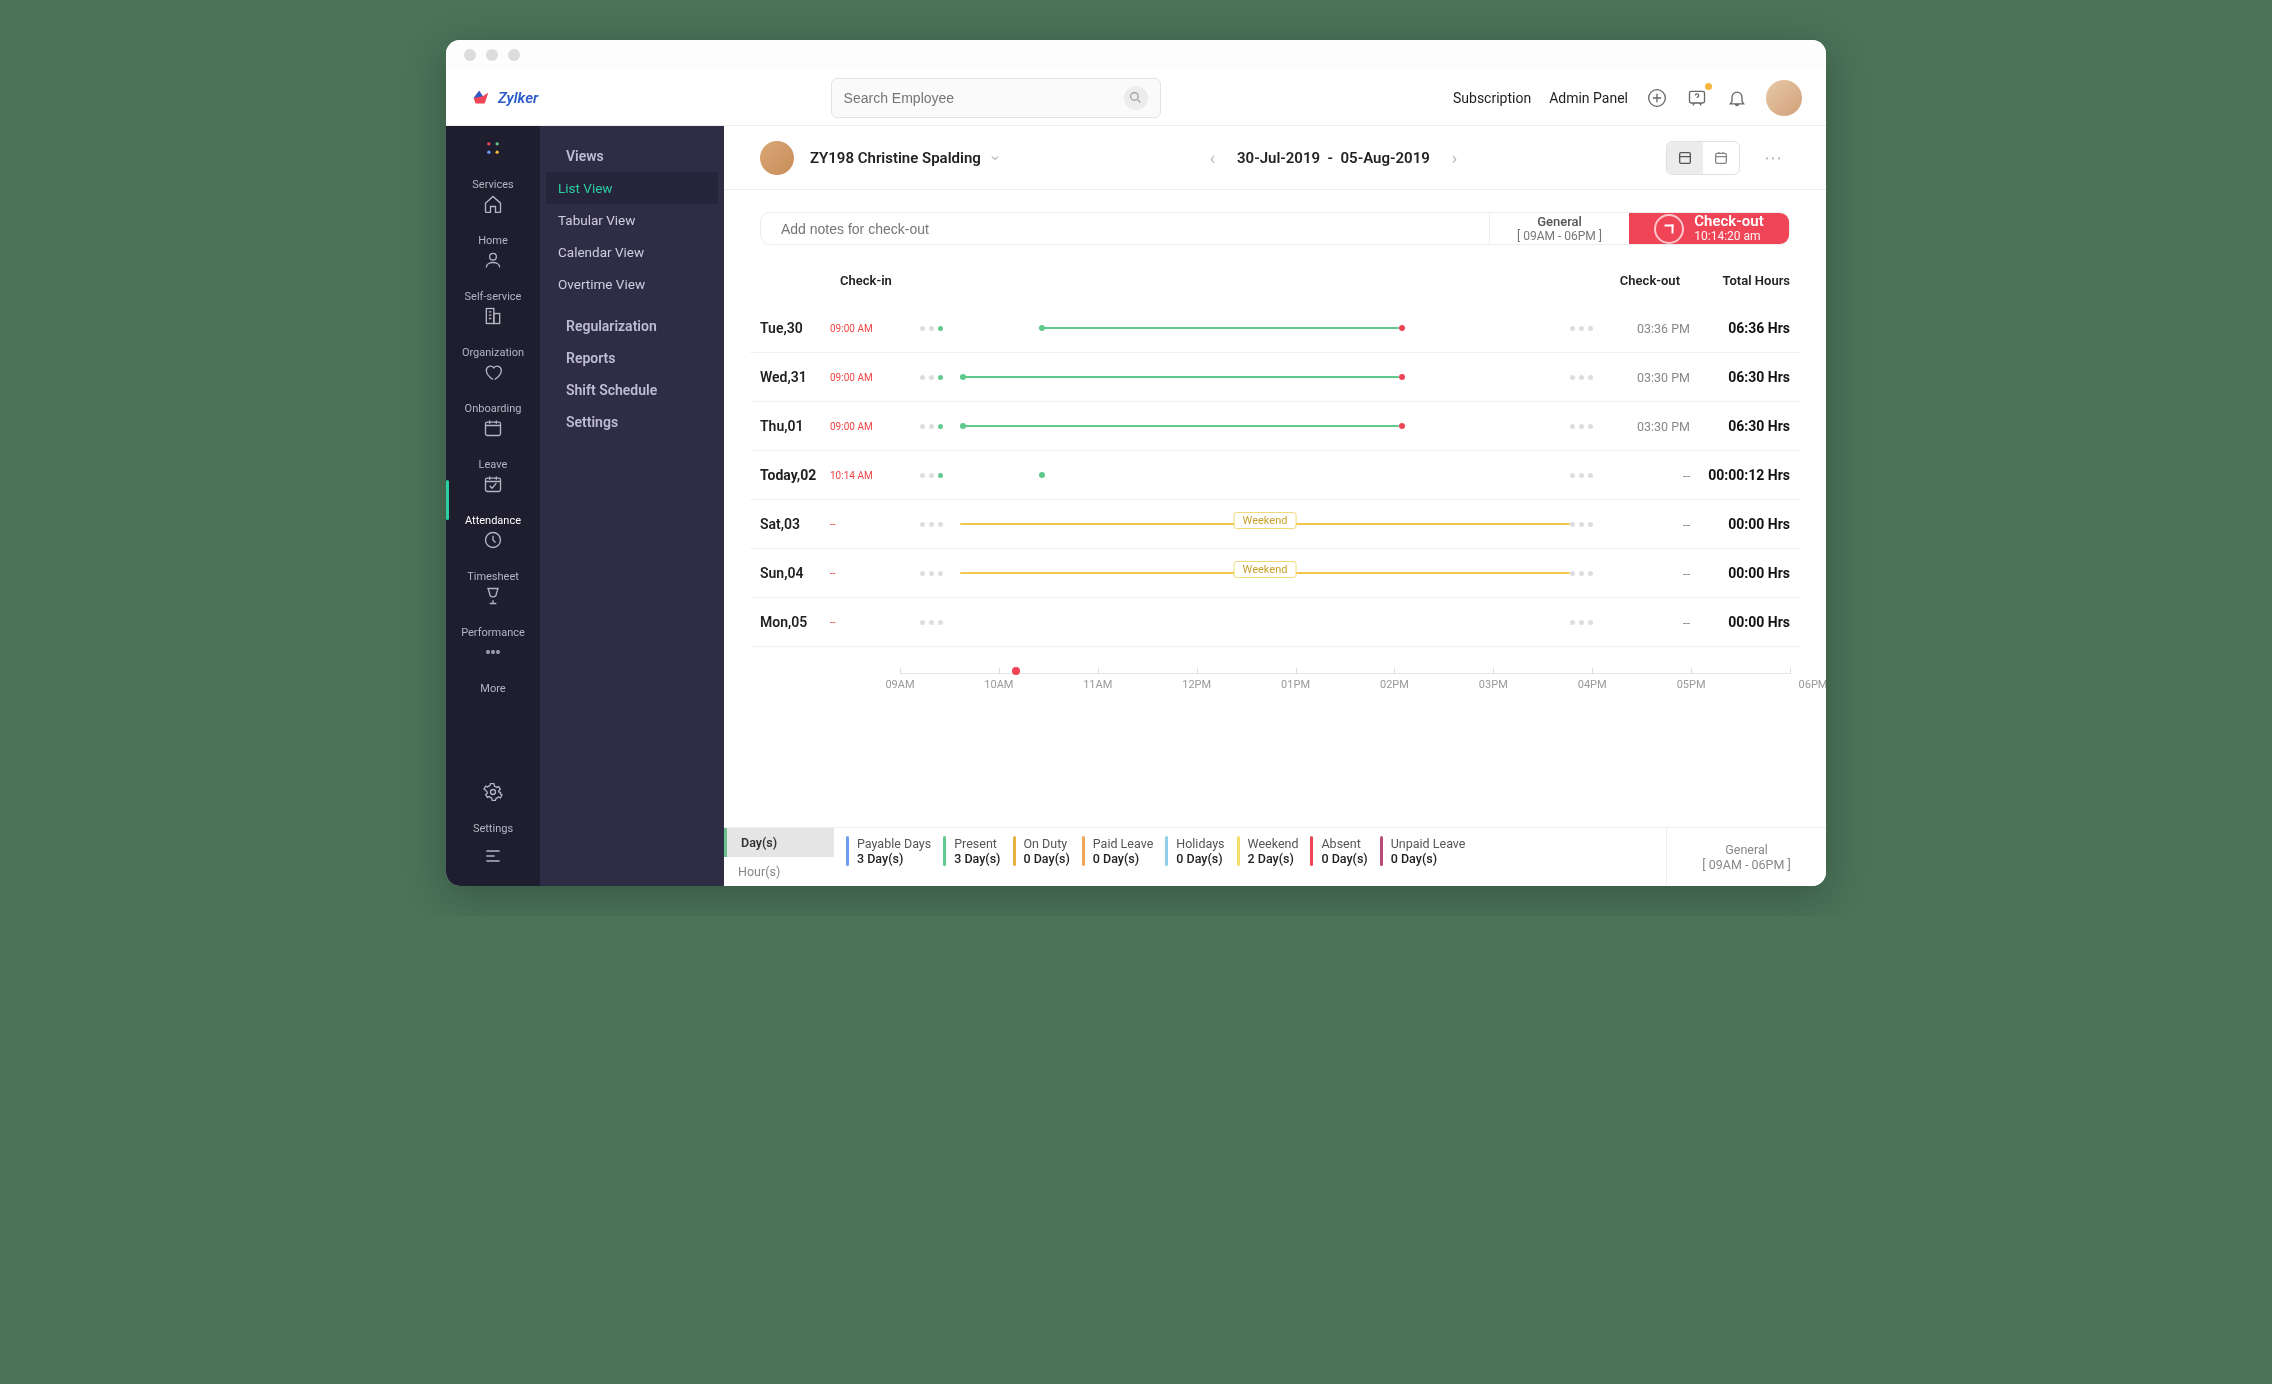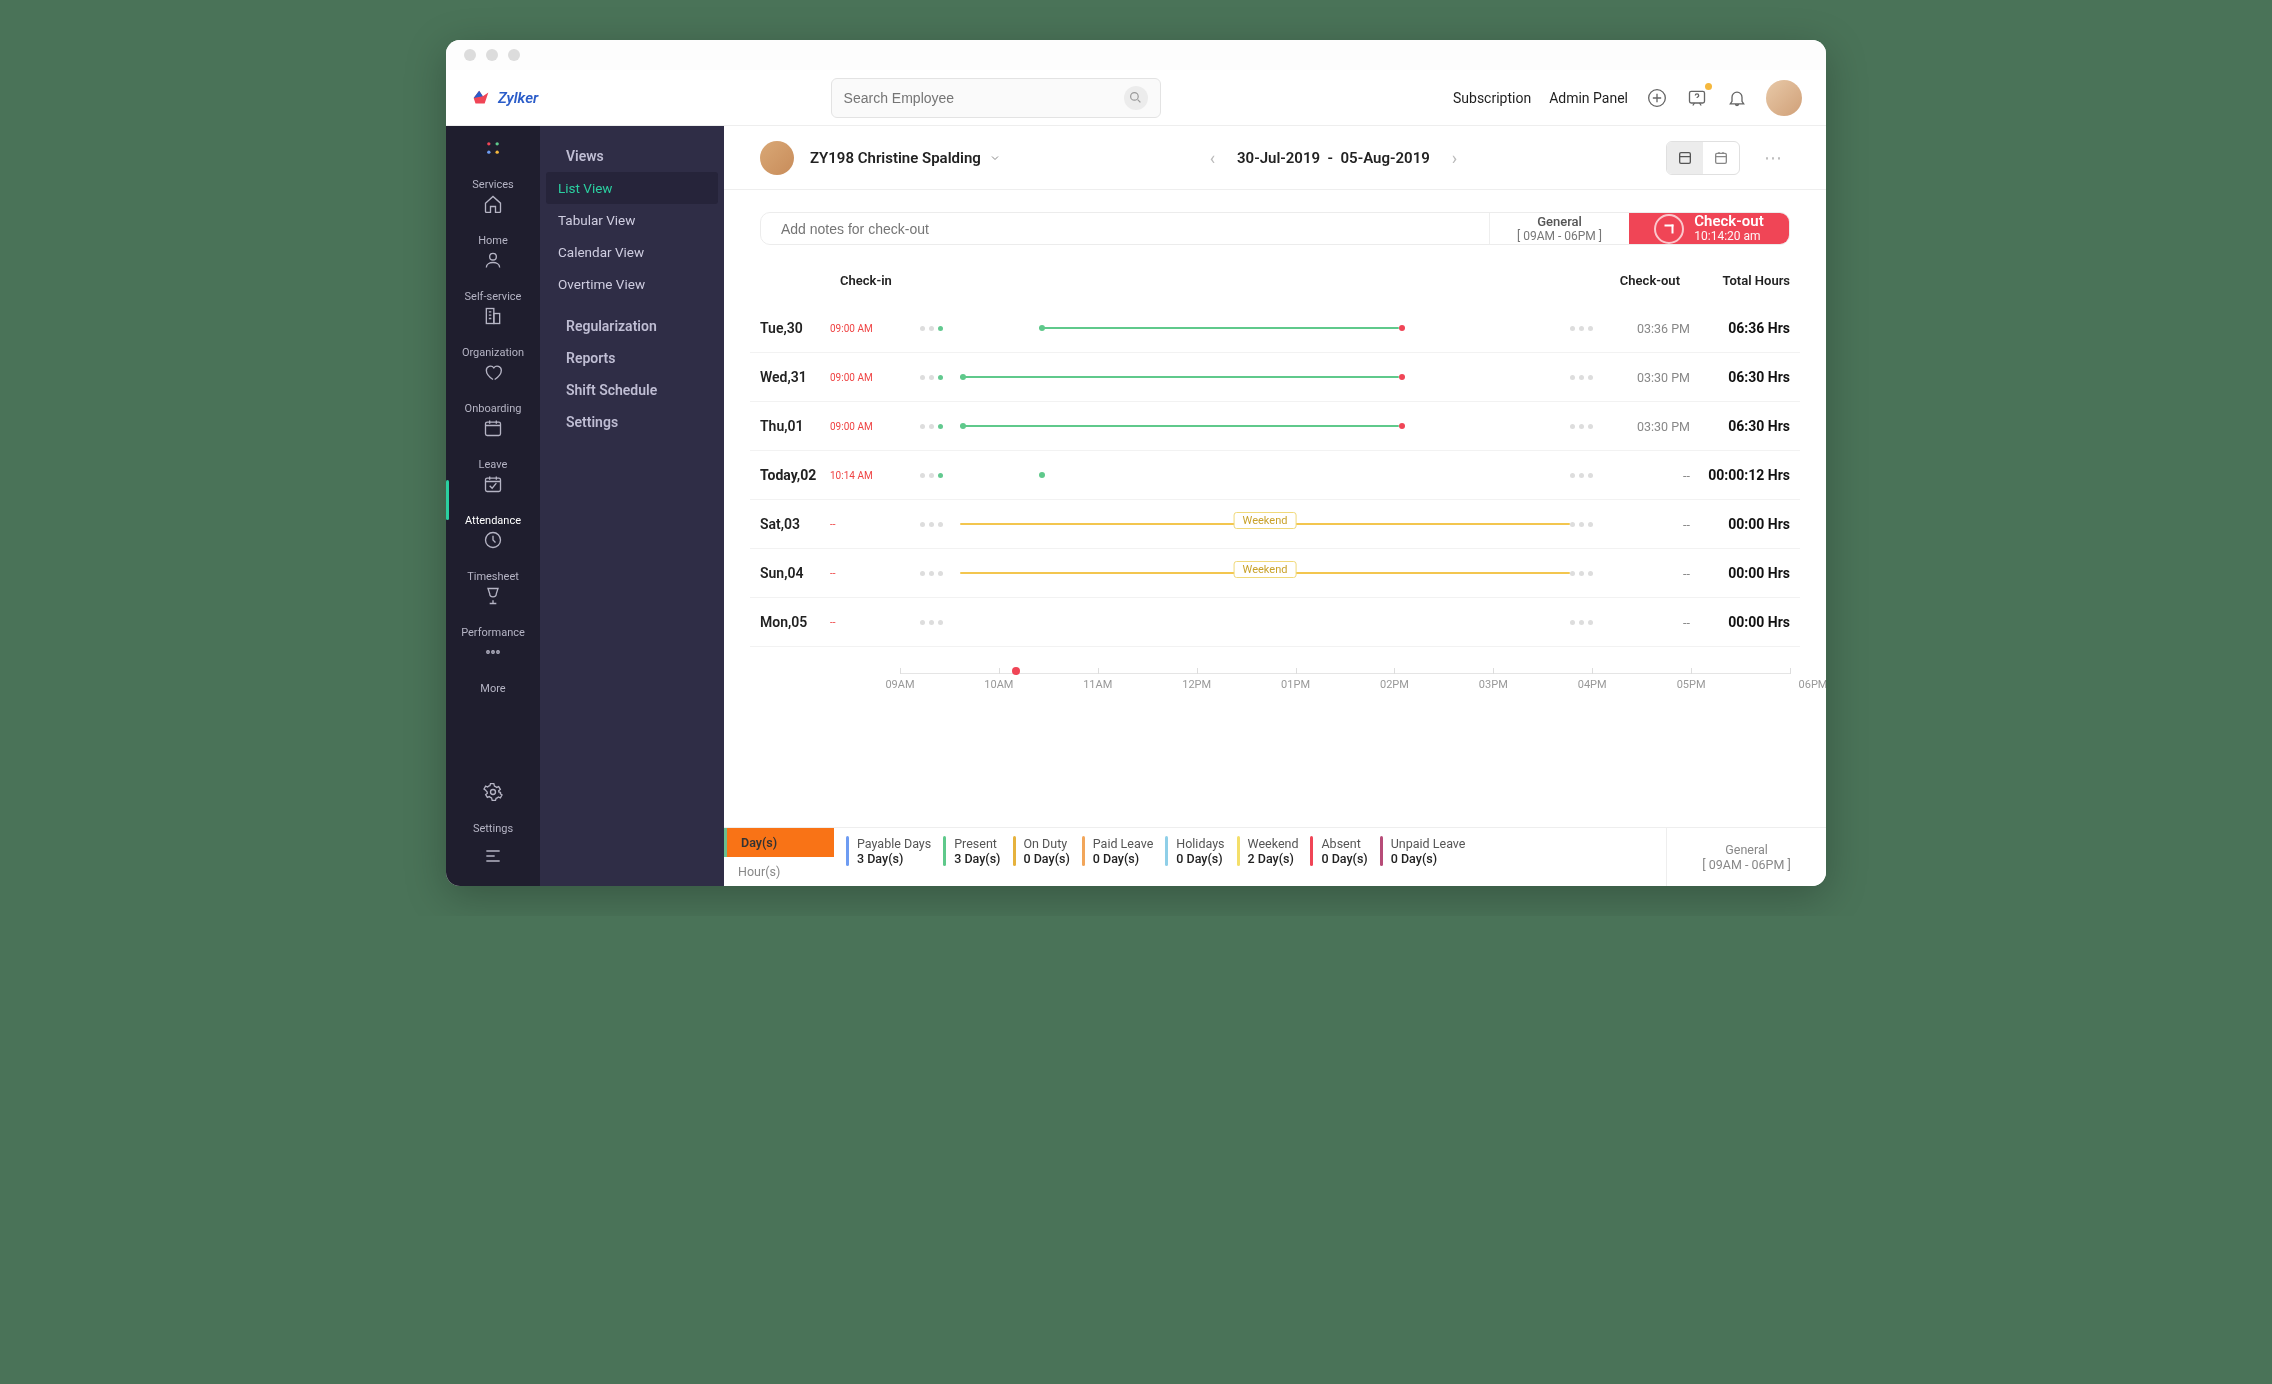--- a/index.html
+++ b/index.html
@@ -112,21 +112,21 @@
 .wk-tag { position:absolute; top:-8px; left:50%; transform:translateX(-50%); font-size:11px; background:#fff; border:1px solid #f0d97a; color:#c9a22a; padding:1px 8px; border-radius:3px;}
 
 .axis { position:relative; margin:18px 36px 0 176px; height:30px; border-top:1px solid #e5e5e5;}
 .axis .tick { position:absolute; top:-6px; width:1px; height:6px; background:#ddd;}
 .axis .lbl { position:absolute; top:4px; font-size:11px; color:#999; transform:translateX(-50%);}
 .axis .now { position:absolute; top:-7px; width:8px; height:8px; background:#f04556; border-radius:50%; transform:translateX(-50%);}
 
 .footer { display:flex; align-items:stretch; border-top:1px solid #eee; margin-top:auto;}
 .ft-tabs { width:110px; display:flex; flex-direction:column; font-size:12.5px;}
 .ft-tab { padding:7px 14px; color:#888; cursor:pointer;}
-.ft-tab.active { background:#f97316; color:#333; font-weight:600; border-left:3px solid #6abf8e;}
+.ft-tab.active { background:#e5e5e5; color:#333; font-weight:600; border-left:3px solid #6abf8e;}
 .legend { flex:1; display:flex; gap:12px; padding:8px 12px; flex-wrap:wrap;}
 .leg { display:flex; gap:8px; align-items:flex-start; font-size:12.5px;}
 .leg .bar { width:3px; height:30px; border-radius:2px;}
 .leg .txt .n { color:#555;}
 .leg .txt .v { color:#222; font-weight:500;}
 .ft-shift { width:160px; border-left:1px solid #eee; display:flex; flex-direction:column; align-items:center; justify-content:center; font-size:12.5px; color:#888;}
 
 svg { display:block; }
 </style>
 </head>

